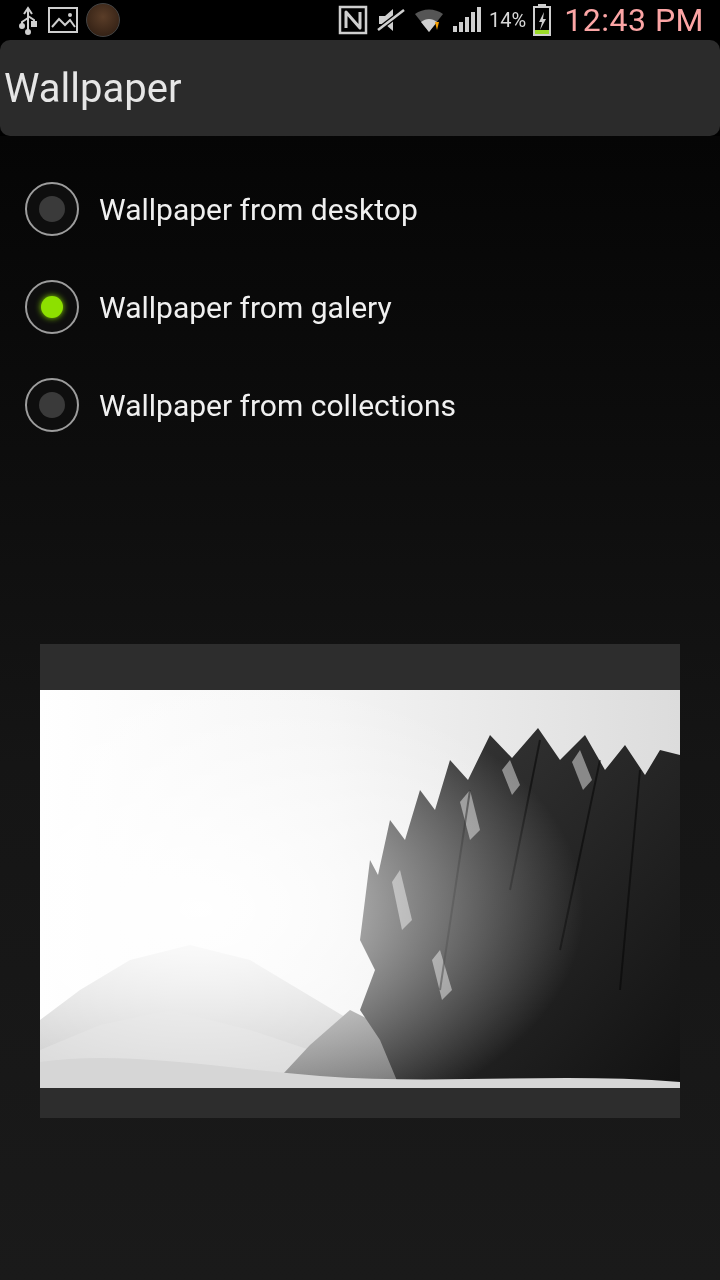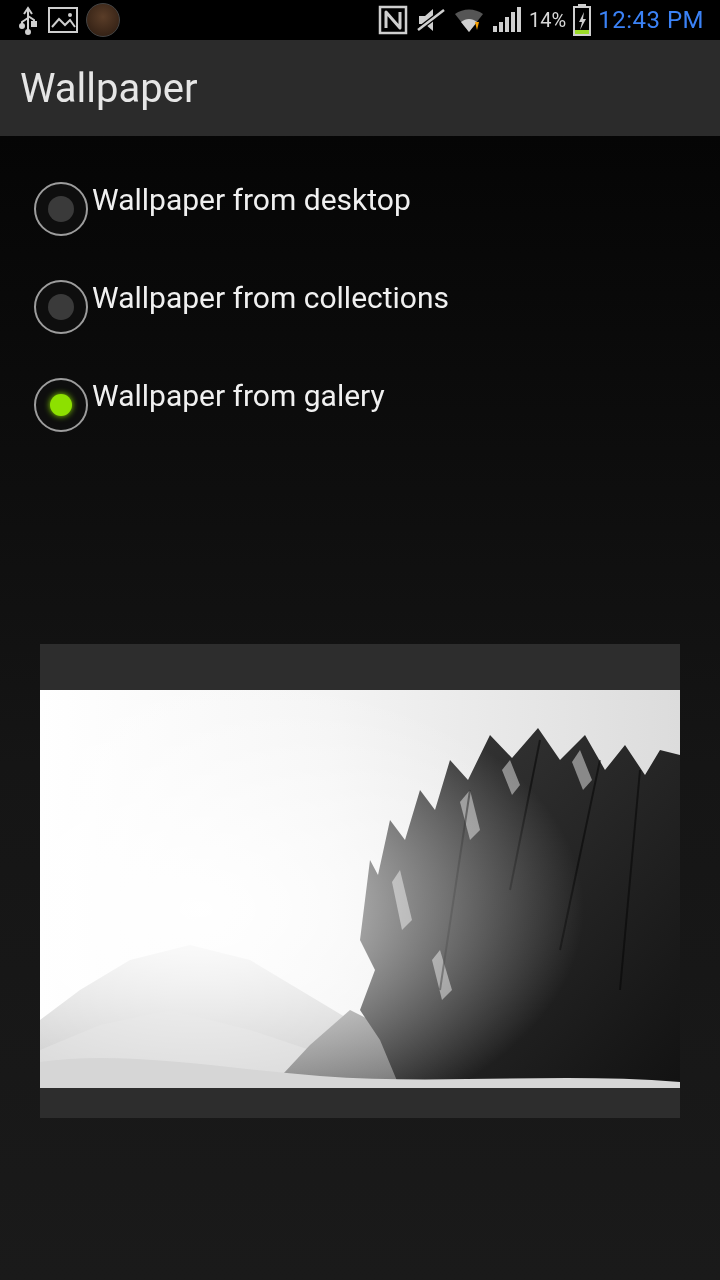--- a/index.html
+++ b/index.html
@@ -26,52 +26,55 @@
     font-size: 26px;
     color: #cfcfcf;
   }
   .status-left, .status-right {
     display: flex;
     align-items: center;
     gap: 8px;
   }
   .status-right { margin-left: auto; gap: 6px; }
   .status-bar .clock {
-    font-size: 24px;
-    color: #3b82f6;
+    font-size: 32px;
+    color: #fca5a5;
+    margin-left: 6px;
     letter-spacing: 0.5px;
   }
   .status-bar .pct { font-size: 20px; color: #d9d9d9; margin-left: 2px; }
   .status-bar svg { display: block; }
   .badge {
     width: 34px; height: 34px; border-radius: 50%;
     background: radial-gradient(circle at 50% 40%, #5a3d28, #2a1a10);
     border: 1px solid #444;
   }
   
   .action-bar {
     height: 96px;
     background: #2b2b2b;
     display: flex;
     align-items: center;
-    padding-left: 20px;
+    padding-left: 4px;
+    border-radius: 10px;
   }
   .action-bar .title {
     font-size: 40px;
     color: #e6e6e6;
     font-weight: 400;
   }
   
   .radio-list {
     padding-top: 24px;
   }
   .radio-item {
     display: flex;
-    gap: 4px;
-    padding: 22px 34px;
+    align-items: center;
+    gap: 20px;
+    padding: 22px 25px;
   }
   .radio-outer {
     width: 54px; height: 54px;
     border: 2px solid #9d9d9d;
     border-radius: 50%;
     display: flex;
     align-items: center;
     justify-content: center;
     background: #0e0e0e;
   }
@@ -179,32 +182,32 @@
 
   <div class="radio-list">
 
     <div class="radio-item">
       <span class="radio-outer">
         <span class="radio-inner"></span>
       </span>
       <span class="radio-label">Wallpaper from desktop</span>
     </div>
 
+    <div class="radio-item selected">
+      <span class="radio-outer">
+        <span class="radio-inner"></span>
+      </span>
+      <span class="radio-label">Wallpaper from galery</span>
+    </div>
+
     <div class="radio-item">
       <span class="radio-outer">
         <span class="radio-inner"></span>
       </span>
       <span class="radio-label">Wallpaper from collections</span>
-    </div>
-
-    <div class="radio-item selected">
-      <span class="radio-outer">
-        <span class="radio-inner"></span>
-      </span>
-      <span class="radio-label">Wallpaper from galery</span>
     </div>
 
   </div>
 
   <div class="preview">
     <div class="preview-image" aria-label="Black and white mountain landscape">
 
       <svg class="preview-svg" viewBox="0 0 640 398" preserveAspectRatio="xMidYMid slice">
         <defs>
           <linearGradient id="sky" x1="0" y1="0" x2="1" y2="0">

